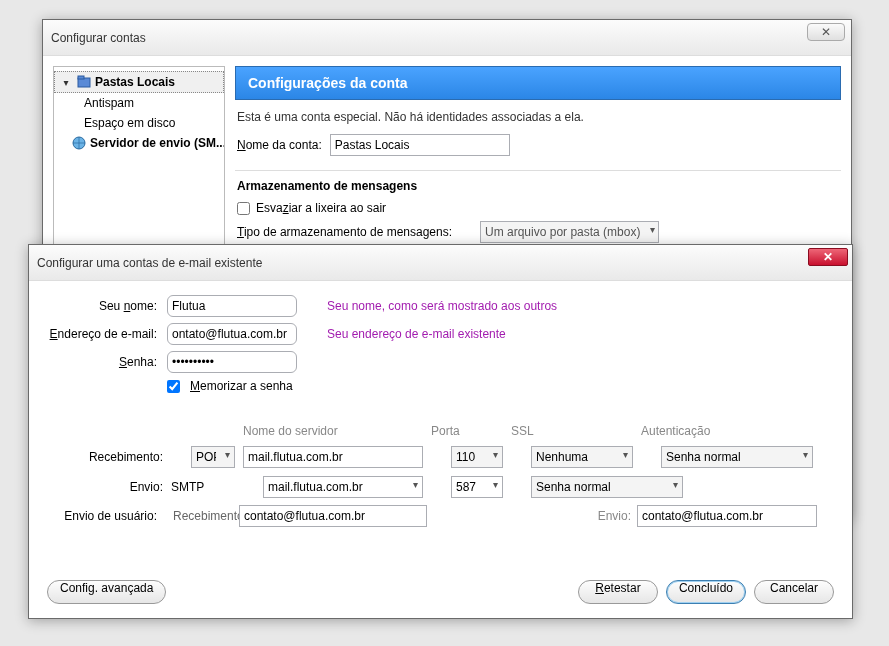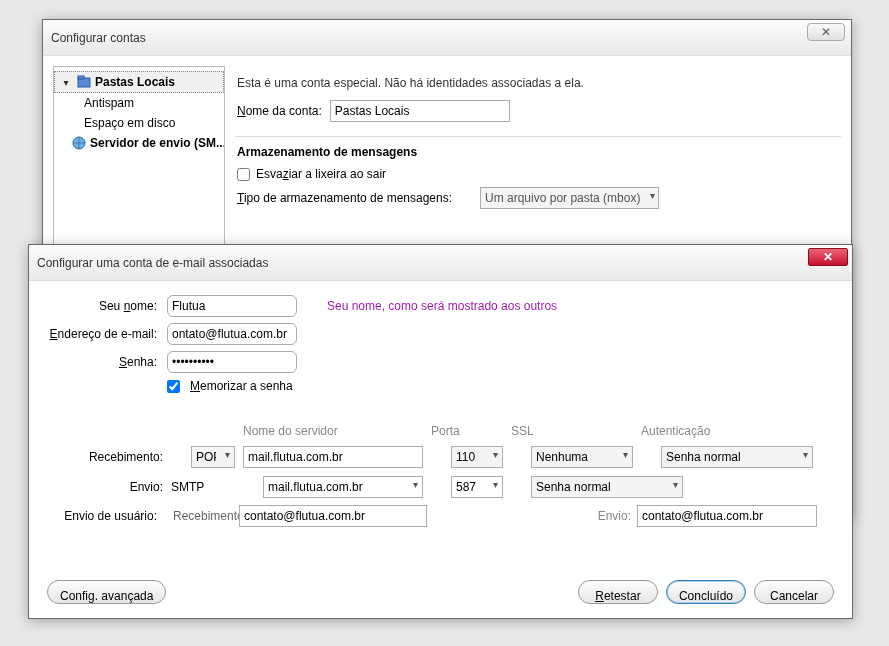--- a/index.html
+++ b/index.html
@@ -131,21 +131,21 @@
 .col-srv { width:188px; }
 .col-port { width:80px; }
 .col-ssl { width:130px; }
 .col-auth { width:180px; }
 .tbl-row { display:flex; align-items:center; margin-top:2px; }
 .tbl-row .input, .tbl-row .sel-wrap .sel { width:100%; }
 .tbl-row .sel-wrap { width:100%; }
 .user-row { display:flex; align-items:center; margin-top:4px; }
 .user-row .lbl2 { color:#555; padding:0 6px;}
 .btn {
-  display:inline-flex;align-items:flex-end;justify-content:center;
+  display:inline-flex;align-items:flex-start;justify-content:center;
   min-width:80px;height:24px;padding:0 12px;
   background:linear-gradient(#fdfdfd,#e6e6e6);
   border:1px solid #999;border-radius:12px;
   font-family:inherit;font-size:12px;
 }
 .btn.def { border:1px solid #3c7fb1; box-shadow:0 0 0 1px #a0d0f0 inset; }
 .btn-bar { position:absolute; bottom:14px; right:18px; display:flex; gap:8px; }
 .btn-adv { position:absolute; bottom:14px; left:18px; }
 .u { text-decoration:underline; }
 .static-proto { padding:3px 6px;}
@@ -180,20 +180,21 @@
         <span class="tree-icon">
           <svg width="14" height="14">
               <circle cx="7" cy="7" r="6" fill="#6bb3e6" stroke="#2a6aa0"></circle>
               <path d="M1 7h12M7 1v12" stroke="#2a6aa0" stroke-width="0.7"></path>
             </svg>
         </span>
         <b>Servidor de envio (SM...</b>
       </div>
     </div>
     <div class="content">
+      <div class="header-bar">Configurações da conta</div>
       <div class="desc">Esta é uma conta especial. Não há identidades associadas a ela.</div>
       <div class="row">
         <label><span class="u">N</span>ome da conta:</label>
         <input class="input" style="width: 180px;" value="Pastas Locais">
       </div>
       <div class="group-sep"></div>
       <div class="group-title">Armazenamento de mensagens</div>
       <div class="chk">
         <input type="checkbox" style="">
         <label>Esva<span class="u">z</span>iar a lixeira ao sair</label>
@@ -203,32 +204,33 @@
         <span class="sel-wrap" style="width:200px">
           <input class="sel" disabled="" value="Um arquivo por pasta (mbox)" style="">
         </span>
       </div>
     </div>
   </div>
 </div>
 
 <div class="window win-sub">
   <div class="titlebar">
-    <span class="title">Configurar uma conta de e-mail associadas</span>
+    <span class="title">Configurar uma contas de e-mail existente</span>
     <div class="close-btn-red">✕</div>
   </div>
   <div class="sub-body">
     <div class="form-row">
       <div class="lbl">Seu <span class="u">n</span>ome:</div>
       <input class="input" value="Flutua" style="">
       <div class="hint">Seu nome, como será mostrado aos outros</div>
     </div>
     <div class="form-row">
       <div class="lbl"><span class="u">E</span>ndereço de e-mail:</div>
       <input class="input" value="ontato@flutua.com.br" style="">
+      <div class="hint">Seu endereço de e-mail existente</div>
     </div>
     <div class="form-row">
       <div class="lbl"><span class="u">S</span>enha:</div>
       <input class="input" value="••••••••••" style="">
     </div>
     <div class="form-row">
       <div class="lbl"></div>
       <input type="checkbox" checked="" style="">
       <label><span class="u">M</span>emorizar a senha</label>
     </div>

